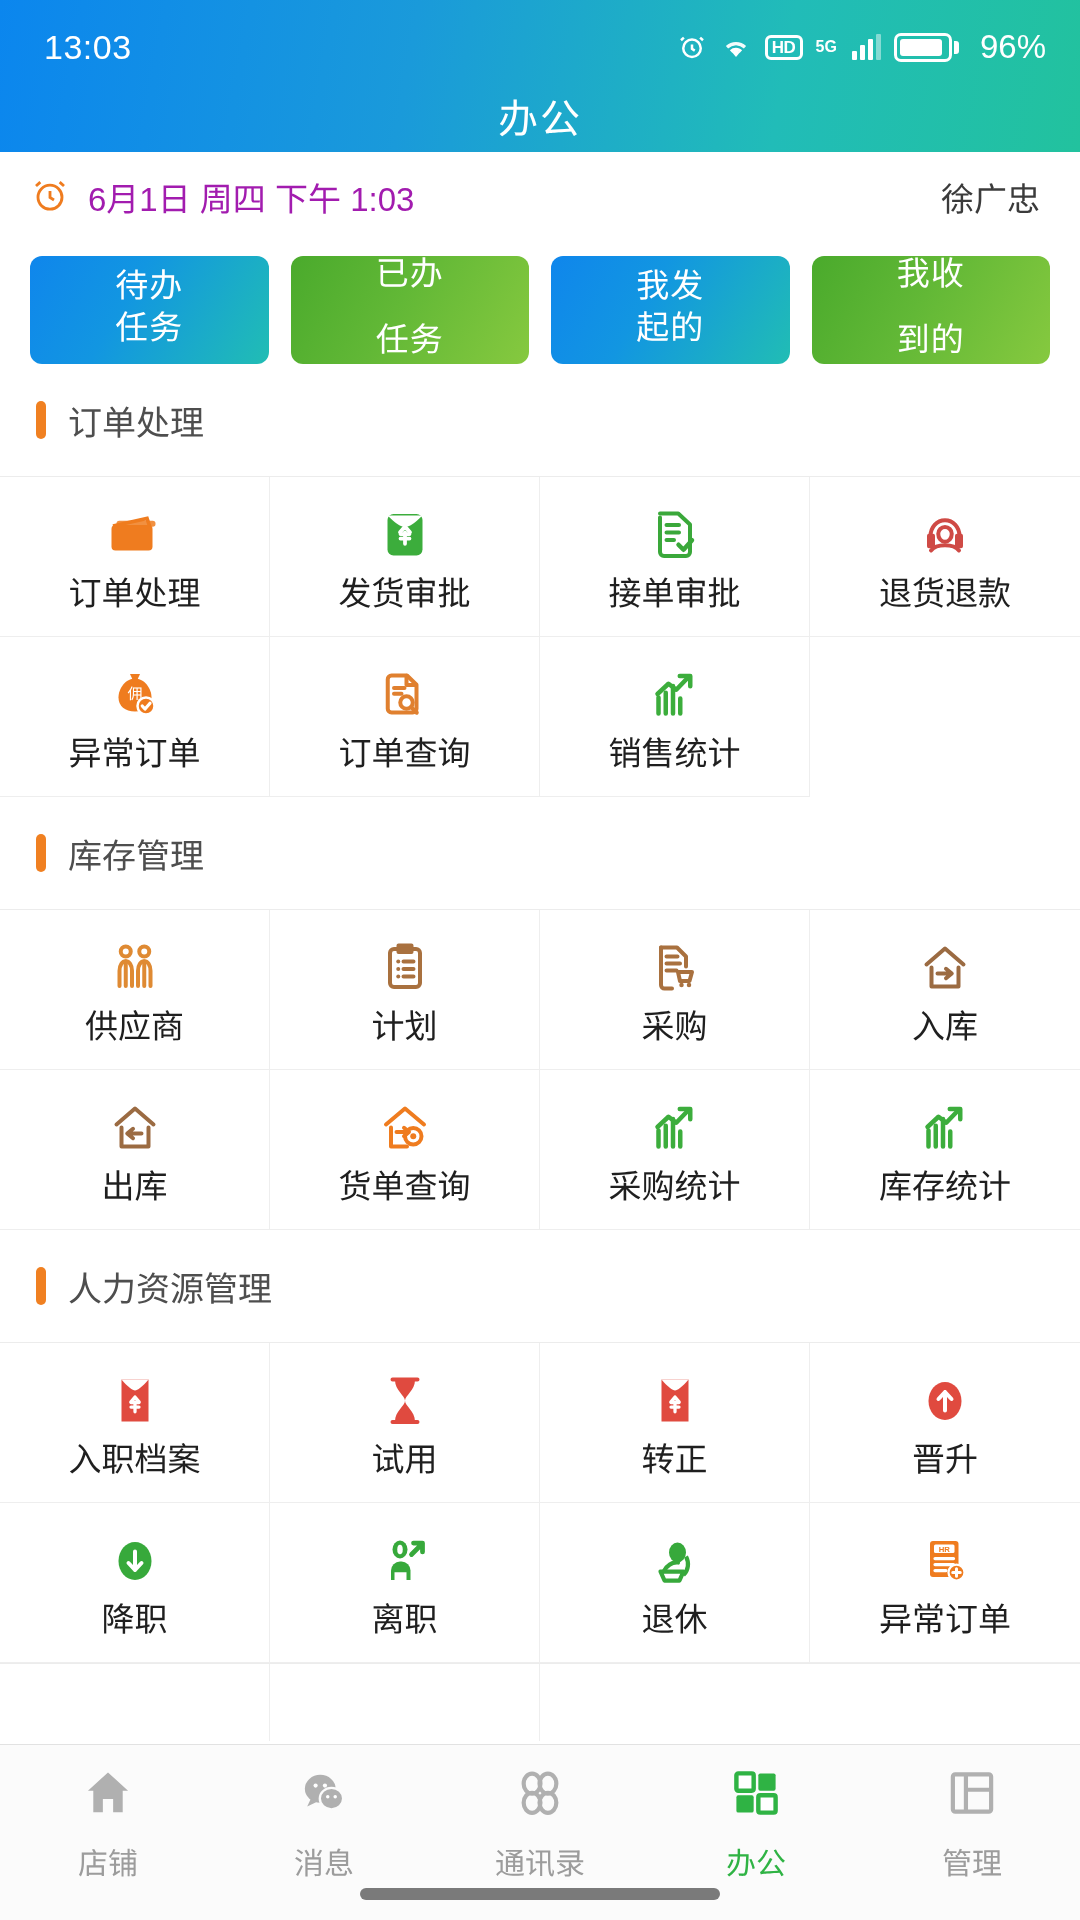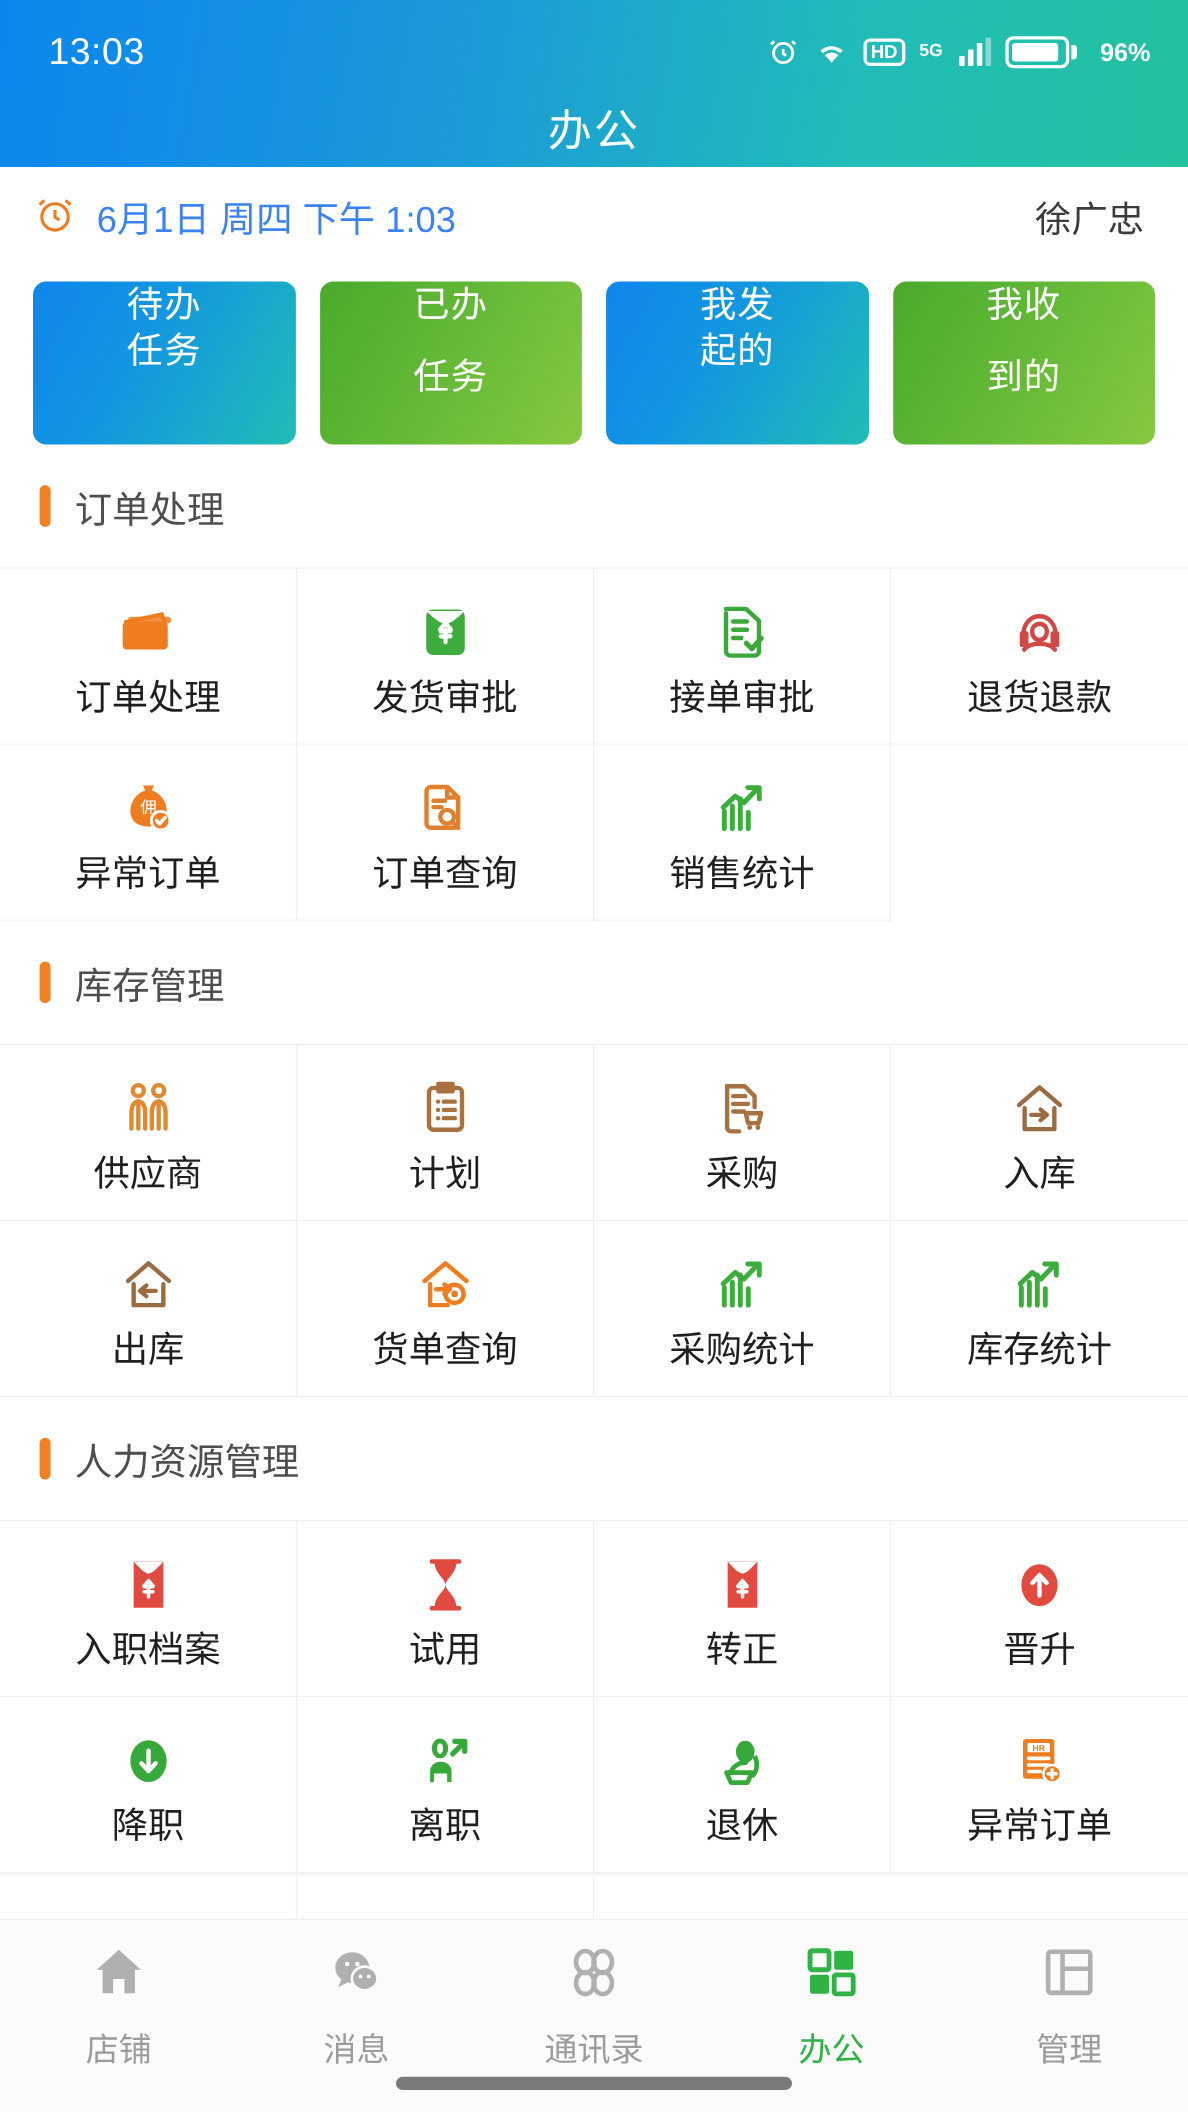--- a/index.html
+++ b/index.html
@@ -36,41 +36,41 @@
   .bars i:nth-child(2){height:15px}
   .bars i:nth-child(3){height:21px}
   .bars i:nth-child(4){height:26px;opacity:.45}
   .battery { display: flex; align-items: center; }
   .batt-body {
     width: 58px; height: 29px; border: 3px solid #fff; border-radius: 7px;
     padding: 3px; display: flex;
   }
   .batt-fill { background: #fff; width: 92%; border-radius: 3px; }
   .batt-cap { width: 5px; height: 13px; background: #fff; border-radius: 0 3px 3px 0; margin-left: 2px; }
-  .batt-pct { font-size: 23px; font-weight: 700; margin-left: 8px; }
+  .batt-pct { font-size: 33px; font-weight: 400; margin-left: 8px; }
 
   .titlebar { height: 72px; display: flex; align-items: center; justify-content: center; }
   .title { font-size: 40px; font-weight: 400; letter-spacing: 2px; }
 
   
   .body { flex: 1 1 auto; overflow: hidden; background: #fff; position: relative; }
 
   .dateRow {
     height: 90px; display: flex; align-items: center;
     padding: 0 40px 0 30px; justify-content: space-between;
   }
   .dateLeft { display: flex; align-items: center; gap: 18px; }
-  .dateText { font-size: 33px; color: #3b82f6; }
+  .dateText { font-size: 33px; color: #a21caf; }
   .userName { font-size: 33px; color: #3b3b3b; }
 
   .cards { display: flex; padding: 14px 30px 0 30px; gap: 22px; }
   .card {
-    flex: 1 1 0; height: 148px; border-radius: 12px;
-    display: flex; flex-direction: column; align-items: center; justify-content: flex-start;
-    color: #fff; font-size: 33px; line-height: 1.28; letter-spacing: 1px;
+    flex: 1 1 0; height: 108px; border-radius: 12px;
+    display: flex; flex-direction: column; align-items: center; justify-content: center;
+    color: #fff; font-size: 33px; line-height: 1.28; letter-spacing: 1px; font-family: Liberation Mono, monospace;
   }
   .card.blue  { background: linear-gradient(120deg, #0f86ec 0%, #1296e1 40%, #21bdb4 100%); }
   .card.green { background: linear-gradient(120deg, #4aaa2c 0%, #62b836 45%, #86c93f 100%); gap: 24px; }
 
   .sectionHead {
     height: 112px; display: flex; align-items: center; gap: 22px; padding-left: 36px;
   }
   .sectionBar { width: 10px; height: 38px; background: #f08021; border-radius: 5px; }
   .sectionTitle { font-size: 34px; color: #4e4e4e; }
 

